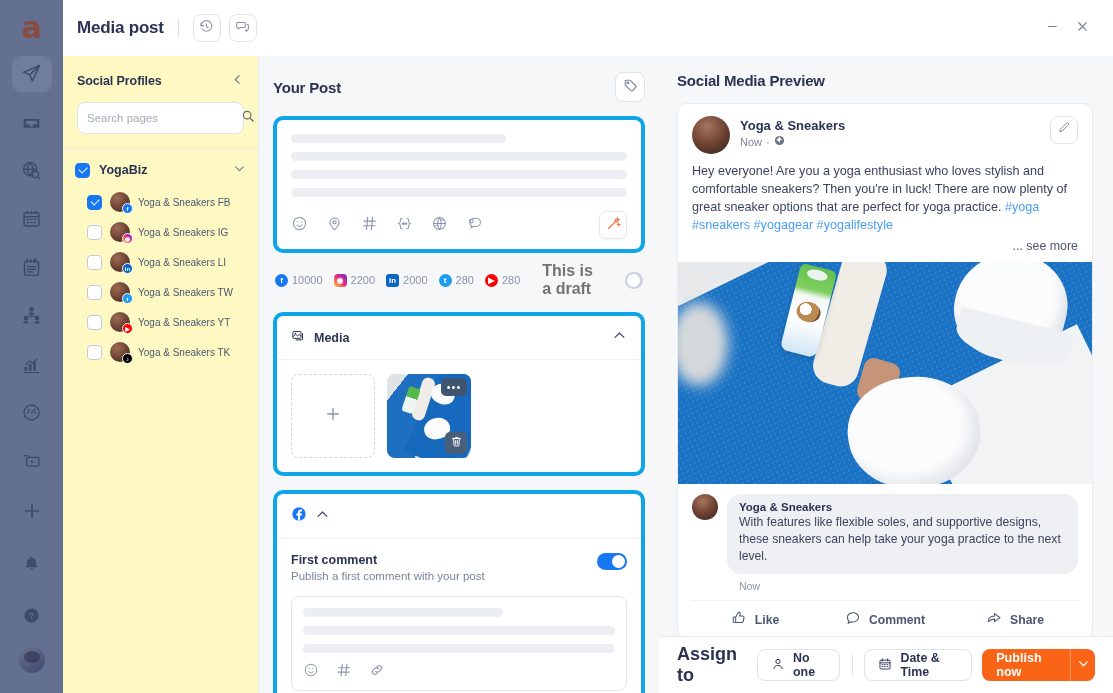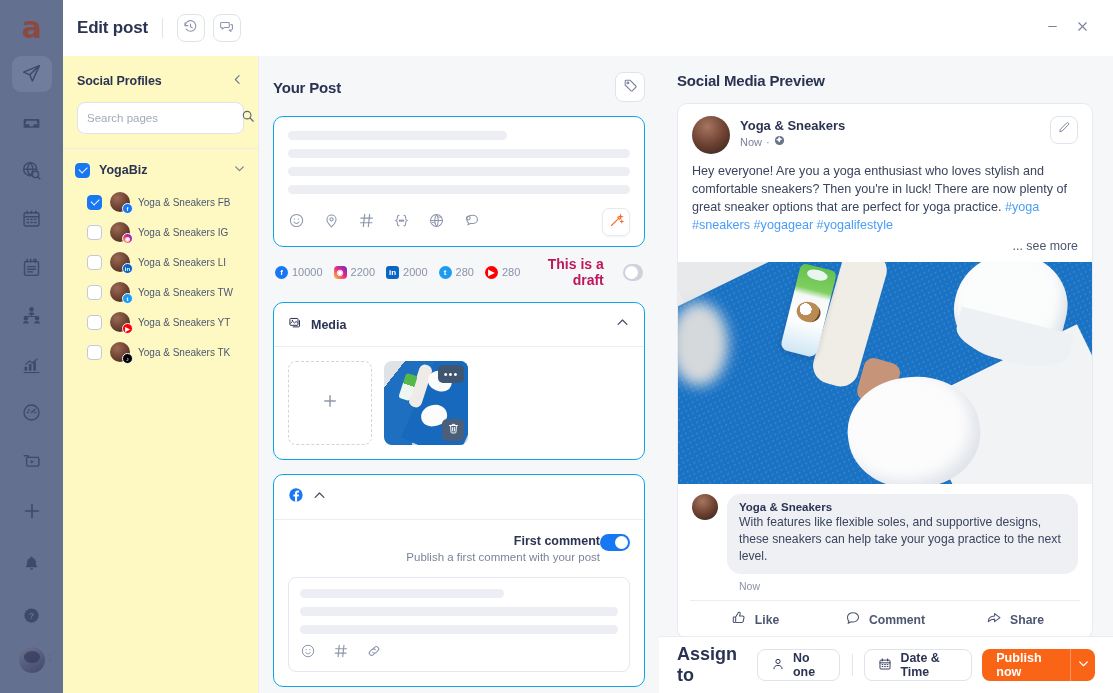--- a/index.html
+++ b/index.html
@@ -157,21 +157,21 @@
     min-height: 0;
     position: relative;
   }
   .col-head { display:flex; align-items:center; justify-content:space-between; margin-bottom: 14px; }
   .col-title { font-size:15px; font-weight:700; color:#2b3353; letter-spacing:-0.2px; }
   .tag-btn {
     width: 30px; height: 30px; border:1px solid #dfe3ea; border-radius:8px; background:#fff;
     display:flex; align-items:center; justify-content:center; color:#7b859c;
   }
   .card {
-    background:#fff; border:1px solid #0ea5e9; border-radius:10px;
+    background:#fff; border:4px solid #0ea5e9; border-radius:10px;
   }
   .composer { padding: 14px 14px 10px 14px; }
   .skel { background:#eceef3; border-radius:5px; height:9px; margin-bottom: 9px; }
   .composer-toolbar { display:flex; align-items:center; gap:18px; margin-top: 14px; color:#8d96ab; }
   .composer-toolbar .sp { flex: 1 1 auto; }
   .magic-btn {
     width: 28px; height:28px; border:1px solid #e6e9ef; border-radius:7px; background:#fff;
     display:flex; align-items:center; justify-content:center;
     box-shadow: 0 1px 2px rgba(40,50,80,.06);
   }
@@ -180,21 +180,21 @@
     padding: 9px 2px 0 2px;
   }
   .count { display:flex; align-items:center; gap:4px; font-size:11px; color:#8a93a8; }
   .cicon { width:13px; height:13px; border-radius:50%; display:flex; align-items:center;justify-content:center; color:#fff; font-size:8px; font-weight:700; }
   .cicon.fb{background:#1877f2;}
   .cicon.ig{background:linear-gradient(45deg,#f9ce34,#ee2a7b,#6228d7); border-radius:4px;}
   .cicon.li{background:#0a66c2; border-radius:3px;}
   .cicon.tw{background:#1d9bf0;}
   .cicon.yt{background:#ff0000;}
   .counts-sp { flex:1 1 auto; }
-  .draft-label { font-size:14px; font-weight:700; color:#be185d; margin-right:8px;text-align:right; }
+  .draft-label { font-size:16px; font-weight:700; color:#737373; margin-right:8px; }
   .toggle {
     width: 30px; height: 17px; border-radius: 9px; background:#cdd2dc; position:relative;
   }
   .toggle::after { content:""; position:absolute; left:2px; top:2px; width:13px; height:13px; border-radius:50%; background:#fff; }
   .toggle.on { background:#1877f2; }
   .toggle.on::after { left:auto; right:2px; }
 
   .section { margin-top: 14px; }
   .section-head {
     display:flex; align-items:center; gap:8px;
@@ -228,21 +228,21 @@
     position:absolute; right:4px; top:4px; width:26px; height:18px; border-radius:5px;
     background:#3f5570; color:#fff; display:flex; align-items:center; justify-content:center;
     font-size:11px; letter-spacing:1px; line-height:0;
   }
   .thumb-del {
     position:absolute; right:4px; bottom:4px; width:22px; height:22px; border-radius:5px;
     background:#4a5f79; color:#fff; display:flex; align-items:center; justify-content:center;
   }
   .fb-body { padding: 14px; }
   .fc-row { display:flex; align-items:flex-start; }
-  .fc-texts { flex:1 1 auto;text-align:right; }
+  .fc-texts { flex:1 1 auto; }
   .fc-title { font-size:12.5px; font-weight:700; color:#2b3353; }
   .fc-sub { font-size:11.5px; color:#7a8499; margin-top:3px; }
   .fc-input {
     margin-top: 14px; border:1px solid #e4e7ee; border-radius:8px; padding:11px 11px 8px 11px;
   }
   .fc-tools { display:flex; align-items:center; gap:17px; color:#8d96ab; margin-top:9px; }
 
   
   .right {
     flex: 1 1 auto; min-width:0;
@@ -489,21 +489,21 @@
       <div class="rail-avatar-wrap">
         <div class="rail-avatar"></div>
         <div class="rail-dots">⋮</div>
       </div>
     </div>
   </div>
 
   <div class="window">
 
     <div class="titlebar">
-      <div class="title-text">Edit post</div>
+      <div class="title-text">Media post</div>
       <div class="title-divider"></div>
       <div class="icon-btn">
         <span>
           <svg width="15" height="15" viewBox="0 0 24 24" fill="none" stroke="currentColor" stroke-width="1.8" stroke-linecap="round">
               <path d="M3.5 10.5A8.5 8.5 0 1 1 5 16"></path>
               <path d="M3.2 6v4.6h4.6"></path>
               <path d="M12 8v4.3l2.8 1.6"></path>
             </svg>
         </span>
       </div>

